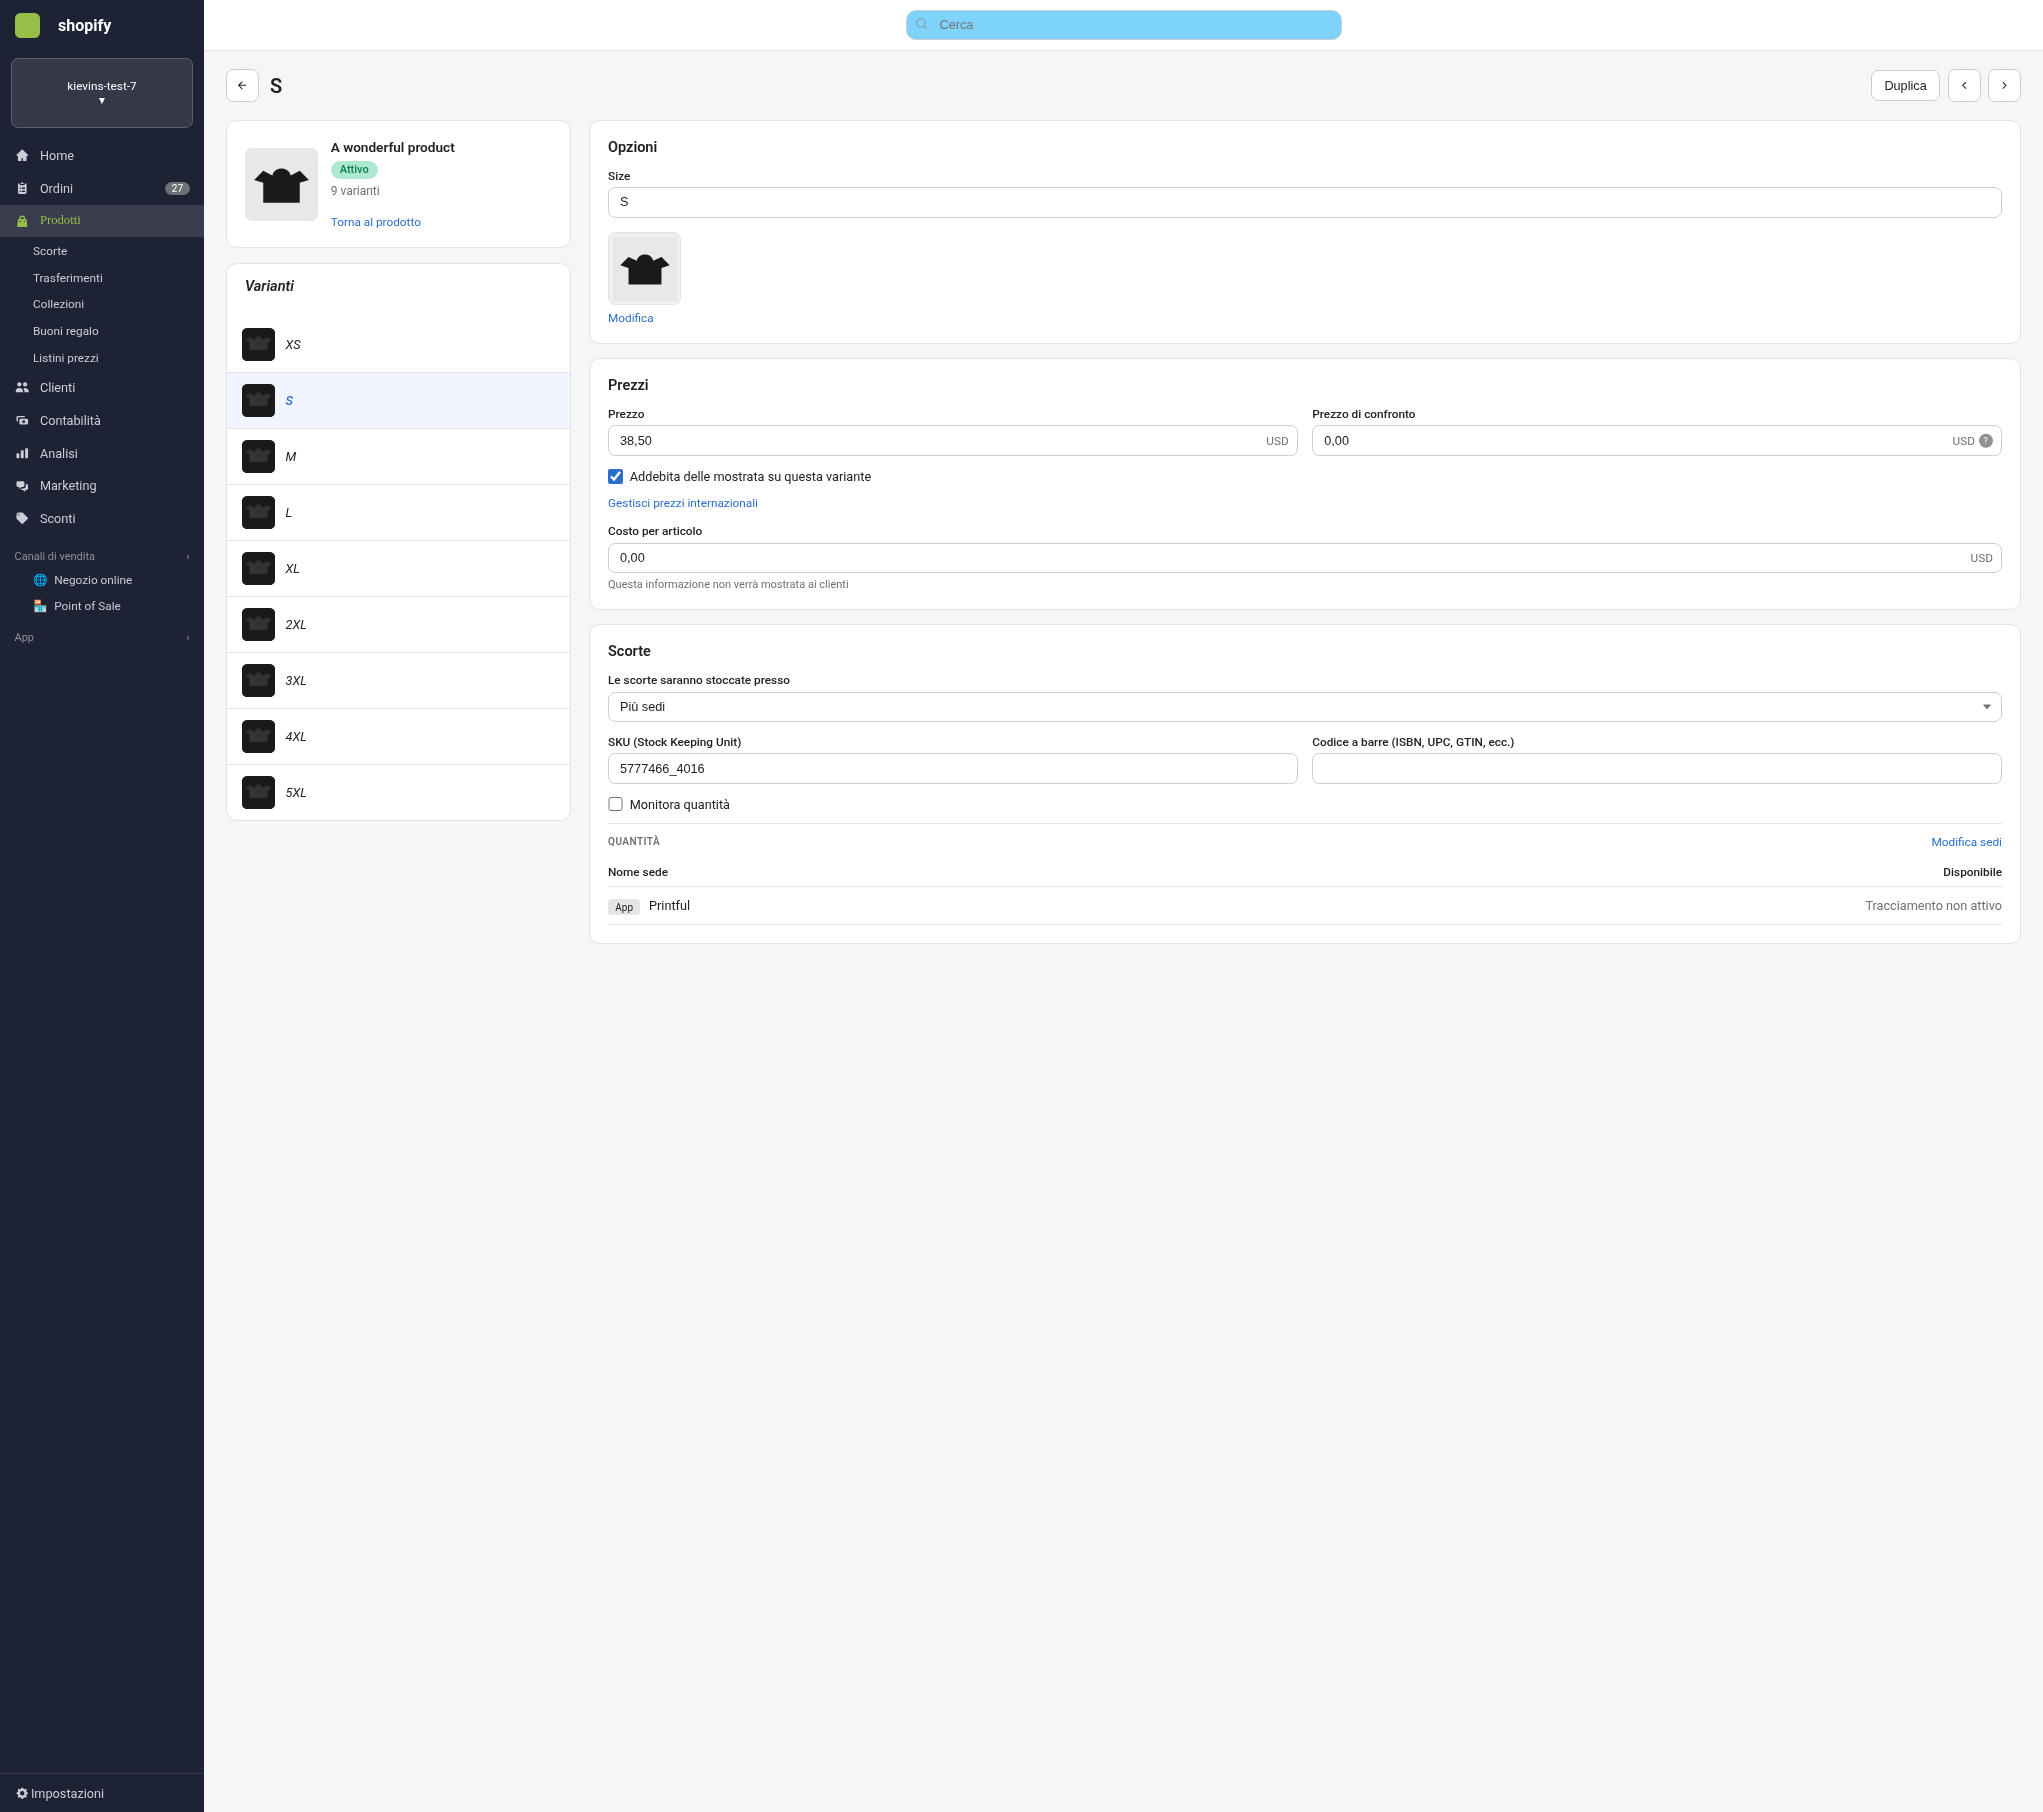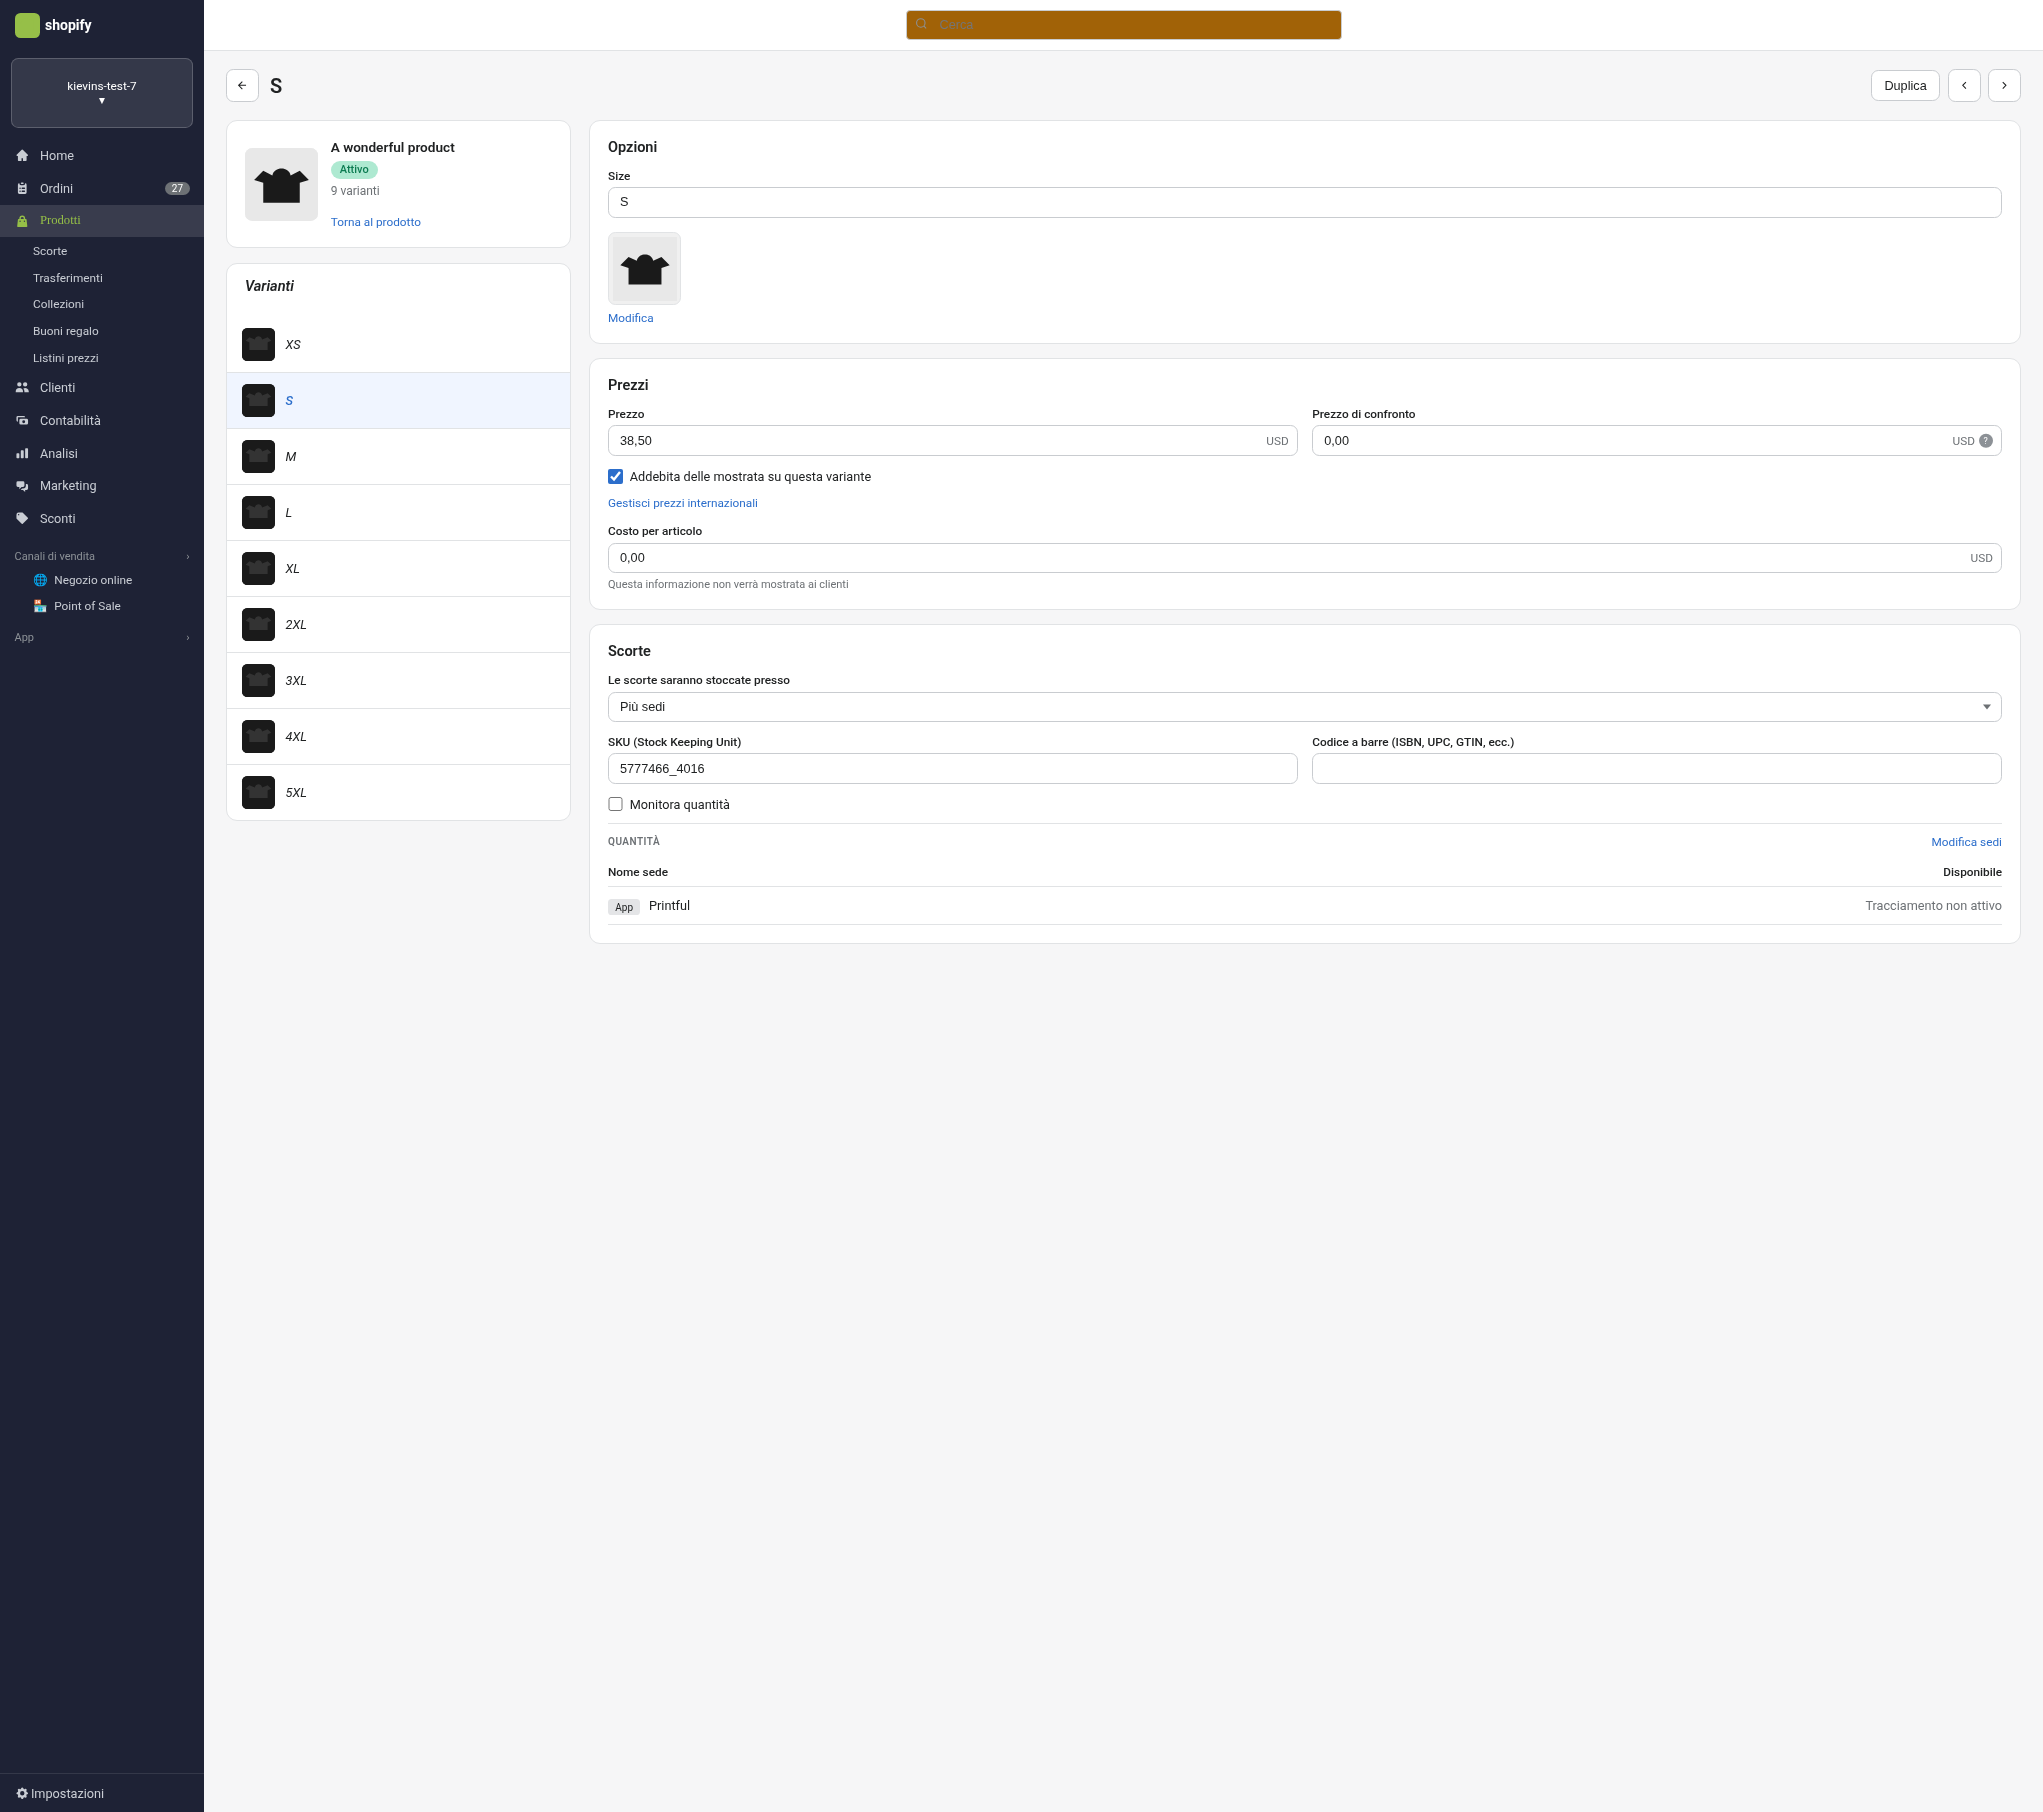--- a/index.html
+++ b/index.html
@@ -5,37 +5,37 @@
     * { box-sizing: border-box; margin: 0; padding: 0; }
     body { font-family: -apple-system, BlinkMacSystemFont, 'Segoe UI', Roboto, sans-serif; font-size: 12.7px; color: #202223; background: #f6f6f7; }
 
     
     .app-layout { display: flex; height: 100vh; overflow: hidden; }
     .sidebar { width: 204px; min-width: 204px; background: #1a1a2e; background: #1e2235; display: flex; flex-direction: column; height: 100vh; overflow-y: auto; color: #e3e3e3; }
     .main-area { flex: 1; display: flex; flex-direction: column; overflow: hidden; }
 
     
     .sidebar-header { padding: 12.7px 14.5px; display: flex; align-items: center; gap: 7.3px; }
-    .shopify-logo { display: flex; align-items: center; gap: 5px; font-weight: 700; font-size: 14px; color: #fff; justify-content: center; }
+    .shopify-logo { display: flex; align-items: center; gap: 18px; font-weight: 700; font-size: 16px; color: #fff; justify-content: center; }
     .shopify-logo-icon { width: 25.5px; height: 25.5px; background: #96bf48; border-radius: 5.5px; display: flex; align-items: center; justify-content: center; }
     .store-selector { margin: 7.3px 11px; background: rgba(255,255,255,0.1); border: 0.9px solid rgba(255,255,255,0.2); border-radius: 7.3px; padding: 20px 9px; display: flex; align-items: center; justify-content: space-between; cursor: pointer; color: #fff; font-size: 11.8px; flex-direction: column; }
     .nav-section { padding: 3.6px 0; }
     .nav-item { display: flex; align-items: center; gap: 9px; padding: 8.2px 14.5px; cursor: pointer; color: #c9cdd4; font-size: 12.7px; border-radius: 0; position: relative; }
     .nav-item.active { color: #fff; background: rgba(255,255,255,0.12); font-family: Liberation Serif, serif; }
     .nav-item .badge { background: #6d7175; color: #fff; border-radius: 9px; padding: 0.9px 6.4px; font-size: 10px; margin-left: auto; }
     .nav-sub-item { padding: 6.4px 14.5px 6.4px 33px; cursor: pointer; color: #c9cdd4; font-size: 11.8px; }
     .nav-section-label { padding: 11px 14.5px 3.6px; font-size: 11px; color: #8c9196; text-transform: none; display: flex; justify-content: space-between; align-items: center; }
     .nav-icon { width: 16.4px; height: 16.4px; display: flex; align-items: center; justify-content: center; flex-shrink: 0; }
     .sidebar-footer { margin-top: auto; padding: 11px 14.5px; border-top: 0.9px solid rgba(255,255,255,0.1); }
     .settings-item { display: flex; align-items: flex-end; color: #c9cdd4; cursor: pointer; font-size: 12.7px; }
 
     
     .topbar { background: #fff; border-bottom: 0.9px solid #e1e3e5; padding: 0 18px; height: 51px; display: flex; align-items: center; gap: 11px; flex-shrink: 0; }
     .search-bar { flex: 1; max-width: 436px; margin: 0 auto; position: relative; }
-    .search-bar input { width: 100%; padding: 7.3px 11px 7.3px 33px; border: 0.9px solid #c9ccd0; border-radius: 4px; font-size: 12.7px; background: #a16207; color: #202223; outline: none; }
+    .search-bar input { width: 100%; padding: 7.3px 11px 7.3px 33px; border: 0.9px solid #c9ccd0; border-radius: 10px; font-size: 12.7px; background: #7dd3fc; color: #202223; outline: none; }
     .search-icon-wrap { position: absolute; left: 9px; top: 50%; transform: translateY(-50%); color: #8c9196; }
 
     
     .content-area { flex: 1; overflow-y: auto; background: #f6f6f7; padding: 18px 22px; }
 
     
     .page-header { display: flex; align-items: center; gap: 11px; margin-bottom: 18px; background: #f6f6f7; }
     .back-btn { width: 33px; height: 33px; border: 0.9px solid #c9ccd0; background: #fff; border-radius: 7.3px; display: flex; align-items: center; justify-content: center; cursor: pointer; }
     .page-title { font-size: 20px; font-weight: 600; color: #202223; flex: 1; }
     .page-actions { display: flex; align-items: center; gap: 7.3px; margin-left: auto; }

